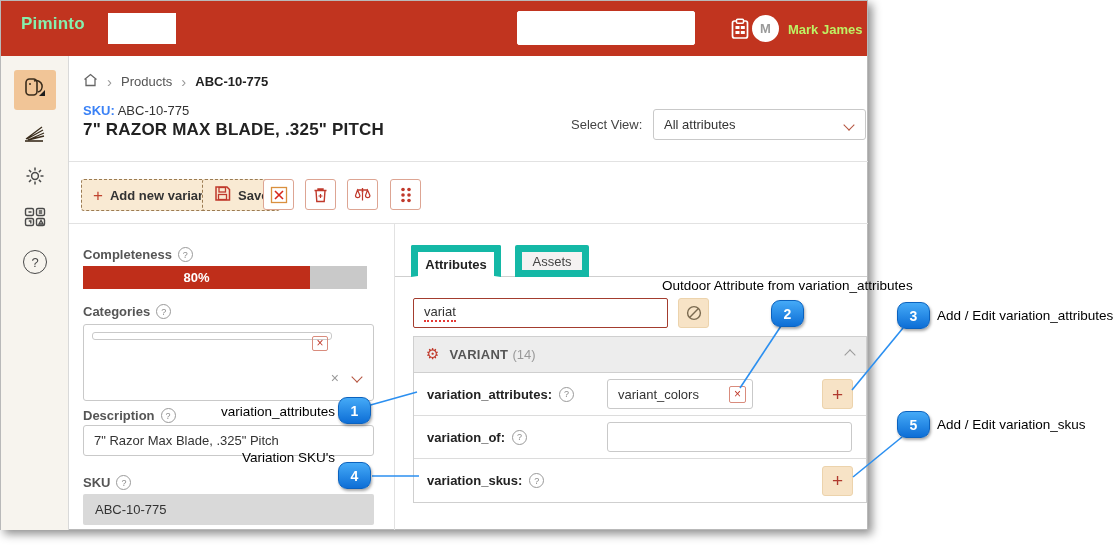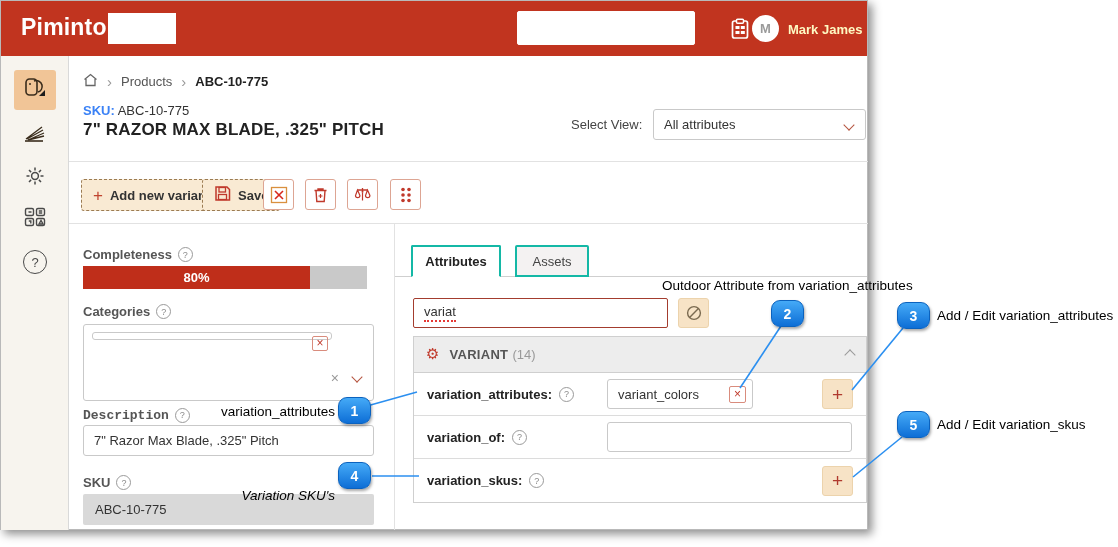--- a/index.html
+++ b/index.html
@@ -5,26 +5,26 @@
   * { margin:0; padding:0; box-sizing:border-box; }
   html,body { width:1118px; height:547px; background:#fff; font-family:"Liberation Sans",sans-serif; }
   .page { position:relative; width:1118px; height:547px; background:#fff; overflow:hidden; }
 
   
   .window { position:absolute; left:0; top:0; width:868px; height:530px; background:#fff;
             border:1px solid #b9b9b9; box-shadow:4px 4px 9px rgba(0,0,0,.45); }
 
   
   .hdr { position:absolute; left:0; top:0; width:100%; height:55px; background:#c1341f; }
-  .logo { position:absolute; left:20px; top:13px; color:#ffffff; font-size:23px; font-weight:bold; letter-spacing:.2px; }
+  .logo { position:absolute; left:20px; top:13px; color:#86efac; font-size:17px; font-weight:bold; letter-spacing:.2px; }
   .logo-blank { position:absolute; left:107px; top:12px; width:68px; height:31px; background:#fff; }
   .hdr-search { position:absolute; left:516px; top:10px; width:178px; height:34px; background:#fff; border:1px solid #fff; border-radius:2px; font-size:13px; padding:0 8px; }
   .hdr-clip { position:absolute; left:728px; top:17px; width:22px; height:22px; color:#fff; }
   .avatar { position:absolute; left:751px; top:14px; width:27px; height:27px; background:#fff; border-radius:50%; color:#9a9a9a; font-size:13px; font-weight:bold; display:flex; align-items:center; justify-content:center; }
-  .uname { position:absolute; left:787px; top:21px; color:#fef9c3; font-size:13px; font-weight:bold; }
+  .uname { position:absolute; left:787px; top:21px; color:#bef264; font-size:13px; font-weight:bold; }
 
   
   .side { position:absolute; left:0; top:55px; width:68px; height:474px; background:#f7f4ee; border-right:1px solid #d9d9d9; }
   .side-item { position:absolute; left:13px; width:42px; height:40px; display:flex; align-items:center; justify-content:center; border-radius:3px; color:#5d4a38; }
   .side-item.active { background:#f1c597; }
   .help-circ { width:24px; height:24px; border:1.5px solid #4a4a4a; border-radius:50%; display:flex; align-items:center; justify-content:center; font-size:13px; color:#4a4a4a; }
 
   
   .crumb { position:absolute; left:82px; top:72px; display:flex; align-items:center; gap:9px; font-size:13px; color:#555; }
   .crumb .sep { color:#999; font-size:15px; }
@@ -52,21 +52,21 @@
   .catbox { position:absolute; left:82px; top:323px; width:291px; height:77px; background:#fff; border:1px solid #c9c9c9; border-radius:3px; }
   .cattag { position:absolute; left:8px; top:7px; width:240px; border:1px solid #c9c9c9; border-radius:3px; background:#fff; font-size:12.5px; color:#333; line-height:15px; padding:3px 24px 3px 6px; }
   .tag-x { position:absolute; right:3px; top:3px; width:16px; height:15px; border:1px solid #d98c7d; border-radius:2px; color:#c0392b; font-size:12px; line-height:13px; text-align:center; }
   .cat-clear { position:absolute; right:34px; top:45px; color:#999; font-size:14px; }
   .catbox .chev { position:absolute; right:12px; top:48px; }
   .txtfield { position:absolute; left:82px; top:424px; width:291px; height:31px; border:1px solid #c9c9c9; border-radius:3px; background:#fff; font-size:13px; color:#333; display:flex; align-items:center; padding:0 10px; }
   .skufield { position:absolute; left:82px; top:493px; width:291px; height:31px; background:#d9d9d9; border-radius:2px; font-size:13px; color:#333; display:flex; align-items:center; padding:0 12px; }
 
   
   .tabline { position:absolute; left:394px; top:275px; width:472px; height:1px; background:#cfcfcf; }
-  .tab { position:absolute; top:244px; height:32px; display:flex; align-items:center; justify-content:center; font-size:13px; border:2px solid #14b8a6; border-radius:2px 2px 0 0; }
+  .tab { position:absolute; top:244px; height:32px; display:flex; align-items:center; justify-content:center; font-size:13px; border:7px solid #14b8a6; border-radius:2px 2px 0 0; }
   .tab.active { left:410px; width:90px; background:#fff; font-weight:bold; color:#222; border-bottom:1px solid #fff; z-index:2; }
   .tab.idle { left:514px; width:74px; background:#f4f2f2; color:#444; }
 
   
   .attr-search { position:absolute; left:412px; top:297px; width:255px; height:30px; border:1px solid #a33c2e; border-radius:2px; background:#fff; display:flex; align-items:center; padding:0 10px; font-size:13px; color:#333; }
   .squig { border-bottom:2px dotted #e53935; padding-bottom:1px; }
   .tanbtn { background:#f7e3c6; border:1px solid #ecd3ac; border-radius:3px; display:flex; align-items:center; justify-content:center; }
   .no-btn { position:absolute; left:677px; top:297px; width:31px; height:30px; color:#7a6a50; }
 
   
@@ -261,21 +261,21 @@
           <span>?</span>
         </span>
     </div>
     <div class="catbox">
       <div class="cattag">
         <span class="tag-x"><span>×</span></span>
       </div>
       <span class="cat-clear"><span>×</span></span>
       <span class="chev"></span>
     </div>
-    <div class="lab" style="left:82px; top:407px;font-family:Liberation Mono, monospace;">
+    <div class="lab" style="left:82px; top:407px;">
       <span>Description</span>
       <span class="qmark">
           <span>?</span>
         </span>
     </div>
     <div class="txtfield">
       <span>7" Razor Max Blade, .325" Pitch</span>
     </div>
     <div class="lab" style="left:82px; top:474px;">
       <span>SKU</span>
@@ -358,19 +358,19 @@
 
   <div class="anlabel r" style="left:205px; top:404px; width:130px;">variation_attributes</div>
   <div class="callout" style="left:338px; top:397px;">1</div>
 
   <div class="anlabel" style="left:662px; top:278px;">Outdoor Attribute from variation_attributes</div>
   <div class="callout" style="left:771px; top:300px;">2</div>
 
   <div class="callout" style="left:897px; top:302px;">3</div>
   <div class="anlabel" style="left:937px; top:308px;">Add / Edit variation_attributes</div>
 
-  <div class="anlabel r" style="left:230px; top:488px; width:105px;font-style:italic;">Variation SKU's</div>
+  <div class="anlabel r" style="left:230px; top:450px; width:105px;">Variation SKU's</div>
   <div class="callout" style="left:338px; top:462px;">4</div>
 
   <div class="callout" style="left:897px; top:411px;">5</div>
   <div class="anlabel" style="left:937px; top:417px;">Add / Edit variation_skus</div>
 
 </div>
 
 </body></html>

